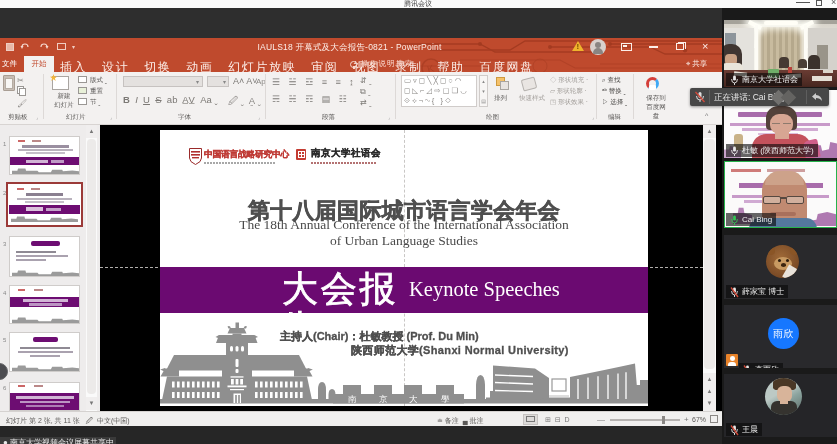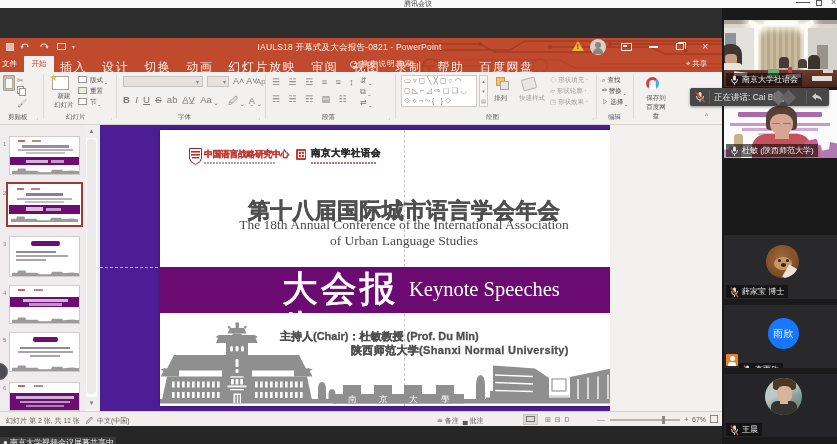--- a/index.html
+++ b/index.html
@@ -154,21 +154,21 @@
     <div class="abs" style="left:608px;top:41px">编辑</div>
     <div class="abs" style="left:633px;top:2px;width:1px;height:45px;background:#ddd9d7"></div>
 
     <div class="abs" style="left:646px;top:5px;width:13px;height:13px;border-radius:50%;border:3px solid #d43f3a;border-bottom-color:#3fa9f5;border-right-color:#3fa9f5"></div>
     <div class="abs" style="left:649px;top:13px;width:7px;height:5px;background:#fff;border-radius:1px"></div>
     <div class="abs" style="left:644px;top:22px;width:24px;text-align:center">保存到<br>百度网盘</div>
     <div class="abs" style="left:648px;top:41px;opacity:0">保存</div>
     <div class="abs" style="left:705px;top:40px;font-size:7px;color:#777">^</div>
   </div>
 
-  <div class="abs" id="main" style="left:0;top:87px;width:610px;height:286px;background:#4c1d95;overflow:hidden">
+  <div class="abs" id="main" style="left:0;top:87px;width:722px;height:286px;background:#000000;overflow:hidden">
 
     <div class="abs" style="left:0;top:0;width:100px;height:286px;background:#eeecec"></div>
 
     <div class="abs" style="left:3px;top:16px;font-size:6px;color:#888">1</div>
     <div class="abs thumb" style="left:9px;top:11px;width:71px;height:39px">
       <div class="abs" style="left:8px;top:3px;width:7px;height:1.5px;background:#c66"></div>
       <div class="abs" style="left:22px;top:3px;width:9px;height:1.5px;background:#b88"></div>
       <div class="abs" style="left:12px;top:8px;width:47px;height:2.5px;background:#9a8fa0;margin:0 auto"></div>
       <div class="abs" style="left:8px;top:12px;width:55px;height:2px;background:#b9b2bd"></div>
       <div class="abs" style="left:16px;top:15px;width:39px;height:2px;background:#c5bfc9"></div>
@@ -455,20 +455,41 @@
     <div class="abs" style="left:28px;top:44px;width:59px;height:24px;background:#c4525c;border-radius:14px 14px 0 0"></div>
     <div class="abs" style="left:51px;top:42px;width:14px;height:7px;background:#d7a693"></div>
     <div class="abs" style="left:80px;top:50px;width:15px;height:18px;background:#cf5f8a;border-radius:6px 2px 0 0;transform:rotate(-12deg)"></div>
     <div class="abs tlabel" style="left:2px;top:54px"><svg width="9" height="11" viewBox="0 0 9 11" style="margin:1px 3px 0 0;flex:none">
             <rect x="3.1" y="0.6" width="2.8" height="5" rx="1.4" fill="#e8e8e8"></rect>
             <path d="M1.6 4 Q1.6 8 4.5 8 Q7.4 8 7.4 4" stroke="#e8e8e8" stroke-width="0.9" fill="none"></path>
             <line x1="4.5" y1="8" x2="4.5" y2="10" stroke="#e8e8e8" stroke-width="0.9"></line>
           </svg>杜敏 (陕西师范大学)</div>
   </div>
 
+  <div class="abs tile" style="left:2px;top:153px;width:113px;height:67px;background:#fbfafa;border:1.5px solid #26b24b">
+    <div class="abs" style="left:6px;top:7px;width:30px;height:3px;background:#c0504d;opacity:.75"></div>
+    <div class="abs" style="left:42px;top:7px;width:38px;height:3px;background:#b06060;opacity:.6"></div>
+    <div class="abs" style="left:14px;top:21px;width:84px;height:5px;background:#8c3c90;opacity:.75"></div>
+    <div class="abs" style="left:7px;top:33px;width:97px;height:3px;background:#a55aa9;opacity:.6"></div>
+    <div class="abs" style="left:19px;top:38px;width:57px;height:3px;background:#a55aa9;opacity:.5"></div>
+    <div class="abs" style="left:8px;top:44px;width:19px;height:18px;background:#8e4191;opacity:.65;clip-path:polygon(0 100%,0 40%,25% 40%,30% 10%,55% 10%,60% 40%,100% 50%,100% 100%)"></div>
+    <div class="abs" style="left:86px;top:50px;width:27px;height:14px;background:#8e4191;opacity:.7;clip-path:polygon(0 60%,20% 55%,25% 15%,60% 0,100% 20%,100% 100%,0 100%)"></div>
+    <div class="abs" style="left:37px;top:10px;width:45px;height:54px;background:#c08a71;border-radius:18px 18px 8px 8px"></div>
+    <div class="abs" style="left:40px;top:9px;width:39px;height:14px;background:#cda28a;border-radius:16px 16px 0 0"></div>
+    <div class="abs" style="left:38px;top:34px;width:18px;height:8px;border:1.3px solid #564840;border-radius:2px;background:rgba(235,230,225,.4)"></div>
+    <div class="abs" style="left:61px;top:34px;width:18px;height:8px;border:1.3px solid #564840;border-radius:2px;background:rgba(235,230,225,.4)"></div>
+    <div class="abs" style="left:55px;top:35px;width:6px;height:2px;background:#564840"></div>
+    <div class="abs" style="left:45px;top:50px;width:26px;height:3.5px;background:#a8705c;border-radius:2px"></div>
+    <div class="abs" style="left:24px;top:56px;width:68px;height:11px;background:#54789e;border-radius:12px 12px 0 0"></div>
+    <div class="abs tlabel" style="left:1px;top:51px"><svg width="9" height="11" viewBox="0 0 9 11" style="margin:1px 3px 0 0;flex:none">
+            <rect x="3.1" y="0.6" width="2.8" height="5" rx="1.4" fill="#35c255"></rect>
+            <path d="M1.6 4 Q1.6 8 4.5 8 Q7.4 8 7.4 4" stroke="#35c255" stroke-width="0.9" fill="none"></path>
+            <line x1="4.5" y1="8" x2="4.5" y2="10" stroke="#35c255" stroke-width="0.9"></line>
+          </svg>Cai Bing</div>
+  </div>
 
   <div class="abs tile" style="left:2px;top:227px;width:113px;height:64px;background:#29292c">
     <div class="abs" style="left:42px;top:10px;width:33px;height:33px;border-radius:50%;background:radial-gradient(circle at 45% 40%,#a06a38,#6a3d1e);overflow:hidden">
       <div class="abs" style="left:8px;top:12px;width:18px;height:13px;background:#c89a62;border-radius:50%"></div>
       <div class="abs" style="left:12px;top:14px;width:3px;height:3px;background:#2a1a0c;border-radius:50%"></div>
       <div class="abs" style="left:20px;top:14px;width:3px;height:3px;background:#2a1a0c;border-radius:50%"></div>
       <div class="abs" style="left:15px;top:18px;width:5px;height:3.5px;background:#3a240f;border-radius:50%"></div>
       <div class="abs" style="left:19px;top:21px;width:10px;height:14px;background:#e8e2da;transform:rotate(30deg)"></div>
       <div class="abs" style="left:1px;top:2px;width:8px;height:8px;background:#8a5526;border-radius:50%"></div>
       <div class="abs" style="left:24px;top:2px;width:8px;height:8px;background:#8a5526;border-radius:50%"></div>

